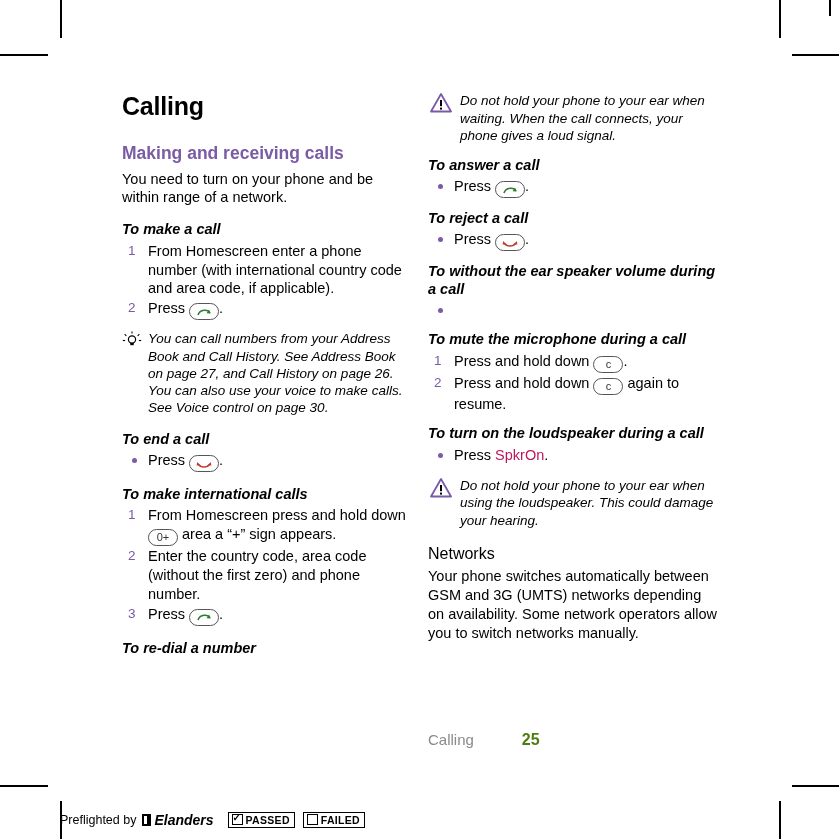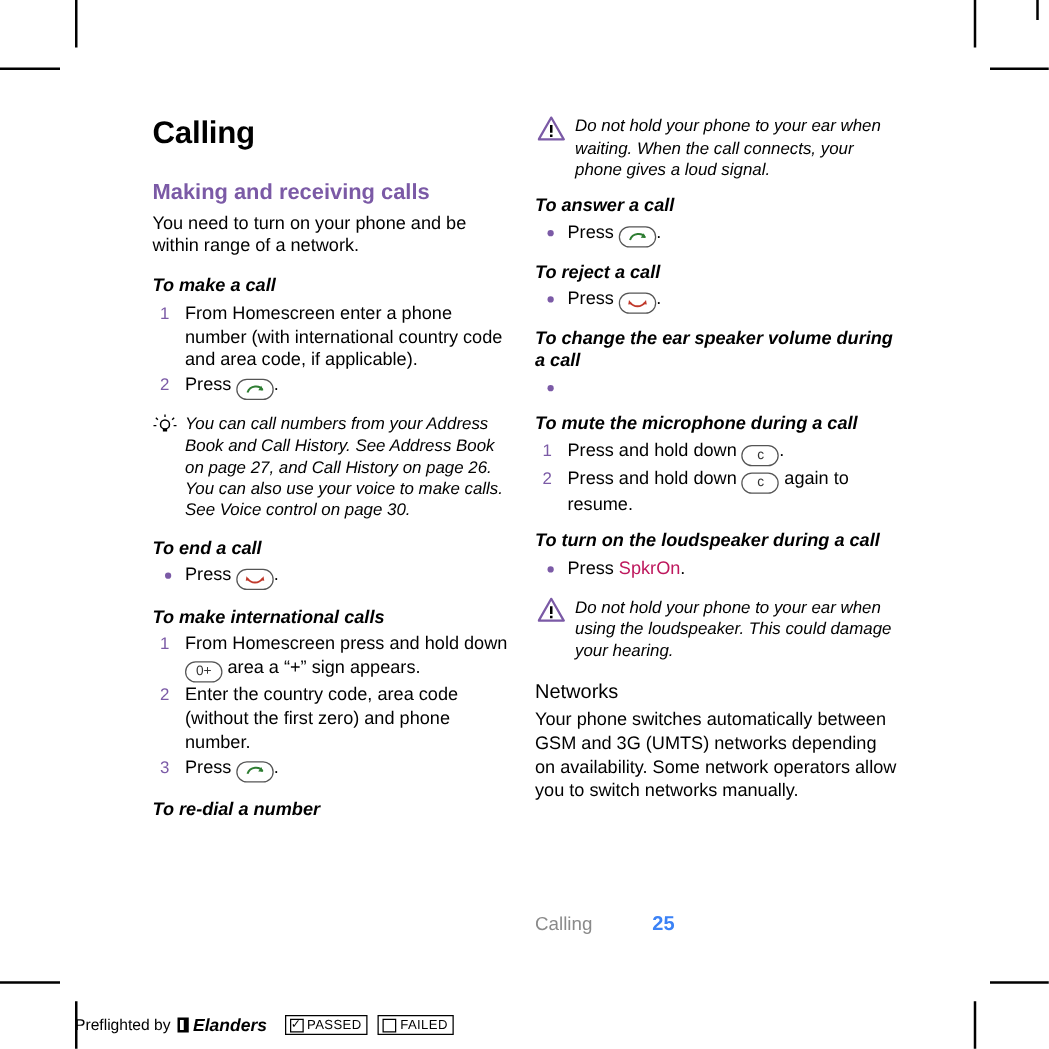--- a/index.html
+++ b/index.html
@@ -165,21 +165,21 @@
     width: 312px;
     display: flex;
     justify-content: flex-start;
     align-items: baseline;
     font-size: 15px;
   }
   .footer .chapter {
     color: #8a8a8a;
   }
   .footer .pageno {
-    color: #3b82f6;
+    color: #4d7c0f;
     font-weight: bold;
     margin-left: 48px;
     font-size: 16px;
   }
 
   
   .preflight {
     position: absolute;
     left: 60px;
     top: 812px;
@@ -206,25 +206,24 @@
   }
   .pf-brand {
     font-weight: bold;
     font-style: italic;
     font-size: 14px;
     margin-right: 14px;
   }
   .pf-box {
     border: 1.4px solid #000;
     font-size: 10.5px;
-    font-weight: normal;
+    font-weight: bold;
     padding: 1px 4px 1px 3px;
     margin-right: 8px;
     display: flex;
-    align-items: center;
     letter-spacing: 0.3px;
   }
   .pf-chk {
     display: inline-block;
     width: 9px;
     height: 9px;
     border: 1.2px solid #000;
     margin-right: 3px;
   }
   .pf-chk.filled { position: relative; }
@@ -349,21 +348,21 @@
     <h3 class="task tight">To reject a call</h3>
     <div class="item">
       <span class="bullet"></span>
       <span>Press </span><span class="key"><svg width="16" height="9" viewBox="0 0 16 9">
             <path d="M2 4 C5 8, 11 8, 14 4" stroke="#c0392b" stroke-width="1.6" fill="none"></path>
             <path d="M1.2 2 L3.8 5.2 L0.6 5.6 Z" fill="#c0392b"></path>
             <path d="M14.8 2 L12.2 5.2 L15.4 5.6 Z" fill="#c0392b"></path>
           </svg></span><span>.</span>
     </div>
 
-    <h3 class="task tight">To change the ear speaker volume during a call</h3>
+    <h3 class="task tight">To without the ear speaker volume during a call</h3>
     <div class="item">
       <span class="bullet"></span>
     </div>
 
     <h3 class="task tight">To mute the microphone during a call</h3>
     <div class="item">
       <span class="num">1</span>
       <span>Press and hold down </span><span class="key"><span>c</span></span><span>.</span>
     </div>
     <div class="item">

